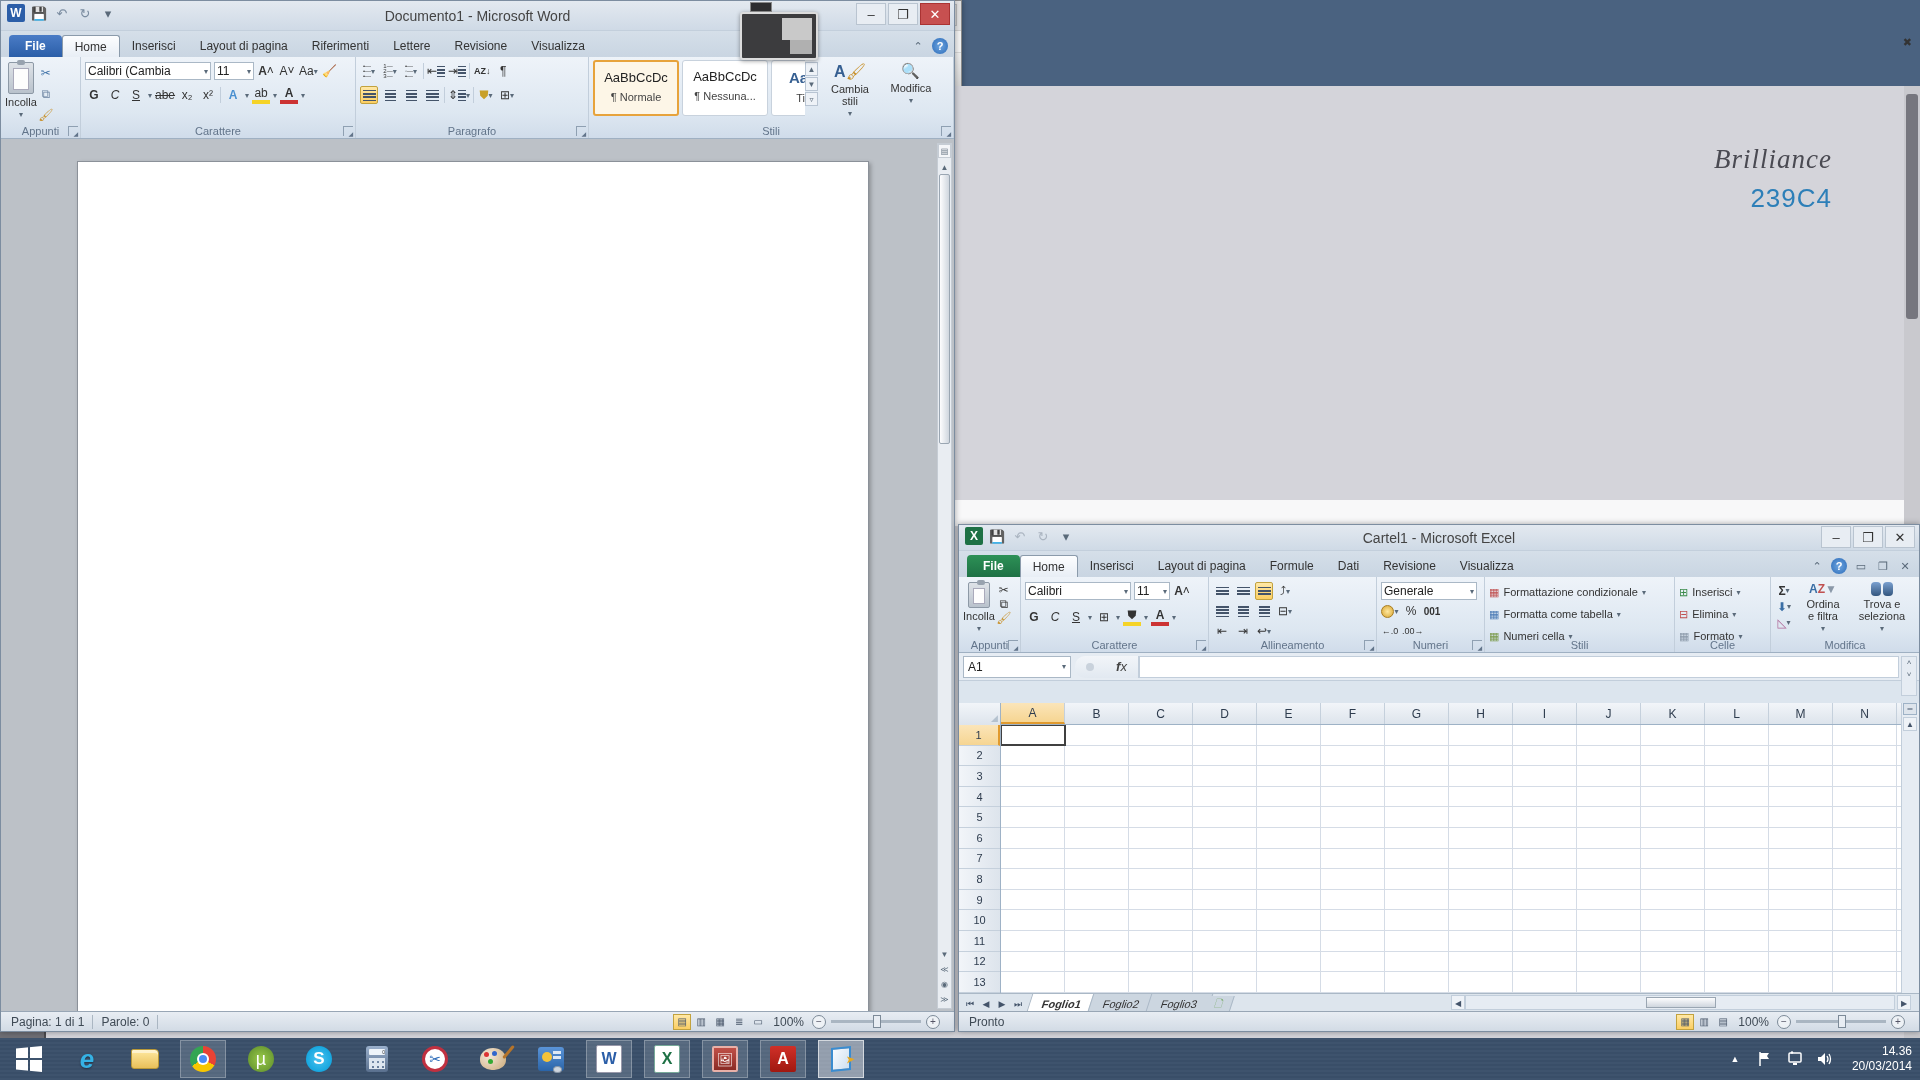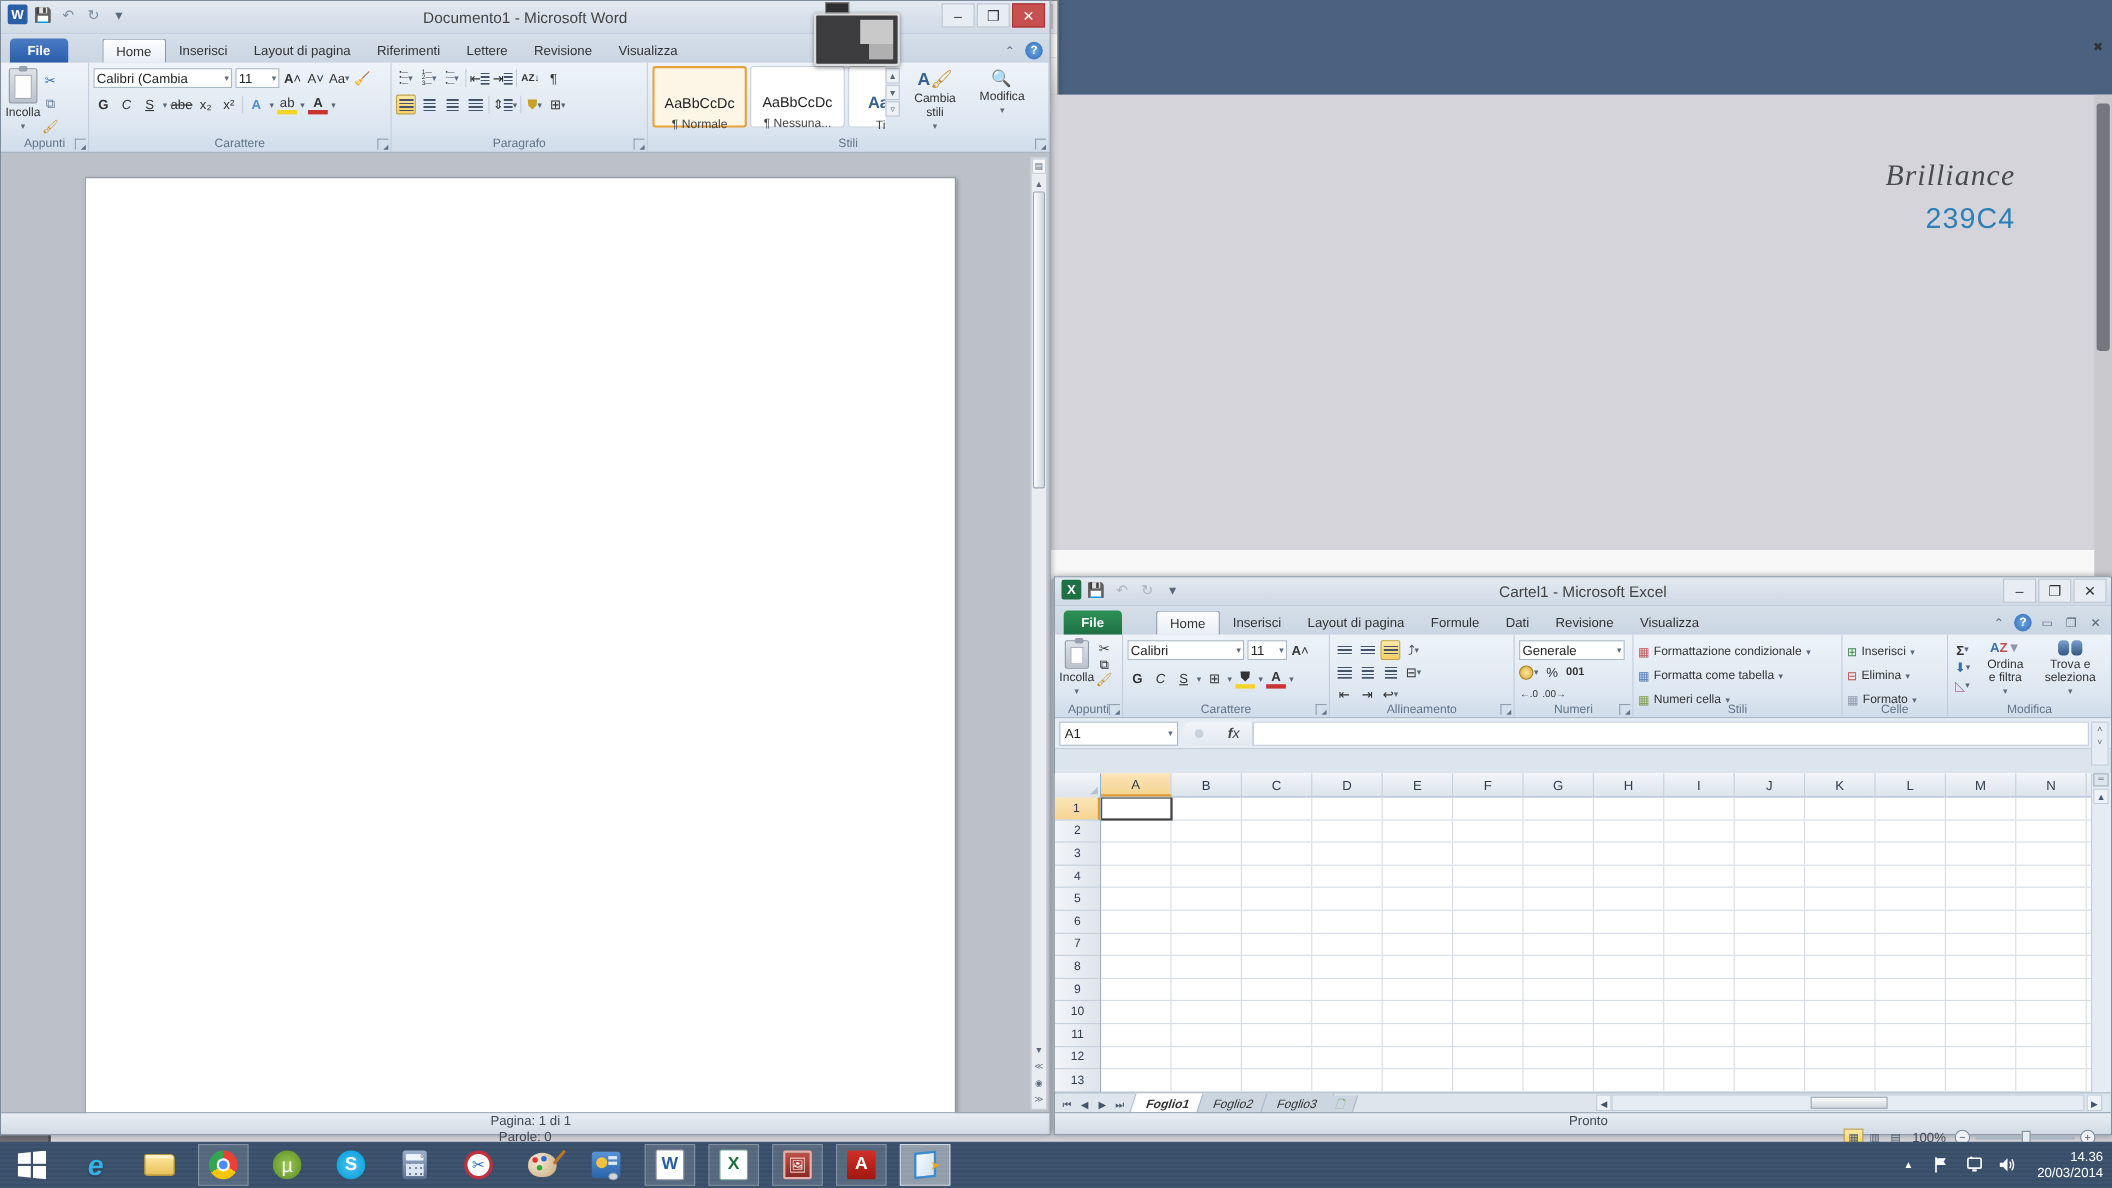--- a/index.html
+++ b/index.html
@@ -13,39 +13,39 @@
   .o-title { position:absolute; left:0; right:0; top:0; bottom:0; display:flex; align-items:center; justify-content:center; font-size:14px; color:#444; }
   .qat { position:absolute; left:6px; top:3px; display:flex; align-items:center; gap:5px; }
   .qat .qi { width:18px; height:18px; display:flex; align-items:center; justify-content:center; font-size:13px; }
   .winbtns { position:absolute; right:4px; top:2px; display:flex; gap:2px; }
   .wbtn { width:30px; height:22px; display:flex; align-items:center; justify-content:center; font-size:13px; color:#333; background:#e8edf3; border:1px solid #b9c4d0; }
   .wbtn.close-red { background:#c75050; color:#fff; border-color:#a33; }
   .tabrow { position:relative; width:100%; background:linear-gradient(#d5dfe9,#c9d5e2); display:flex; align-items:flex-end; }
   .file-tab { height:22px; padding:0 16px; margin-left:8px; display:flex; align-items:center; color:#fff; font-weight:bold; font-size:12px; border-radius:4px 4px 0 0; }
   .file-word { background:linear-gradient(#4a7cc6,#2b5ea8); }
   .file-excel { background:linear-gradient(#2d9156,#1e7145); }
-  .r-tabs { display:flex; height:22px;padding-left:31px; }
+  .r-tabs { display:flex; height:22px; }
   .r-tabs .rtab { padding:0 12px; display:flex; align-items:center; font-size:12px; color:#333; }
   .r-tabs .rtab.active { background:linear-gradient(#fdfeff,#e8eef5); border:1px solid #8b9bab; border-bottom:none; border-radius:3px 3px 0 0; }
   .tabrow-right { position:absolute; right:6px; bottom:3px; display:flex; gap:6px; align-items:center; }
   .mini-ic { width:16px; height:16px; display:flex; align-items:center; justify-content:center; font-size:11px; color:#5a6a7a; }
   .help-ic { width:16px; height:16px; border-radius:50%; background:radial-gradient(#6fa6e0,#2a6ab8); color:#fff; font-weight:bold; font-size:11px; display:flex; align-items:center; justify-content:center; }
   .ribbon { position:relative; width:100%; background:linear-gradient(#eef3f9,#dde7f1 70%,#d0dcea); border-bottom:1px solid #9fb0c2; display:flex; }
   .rgroup { position:relative; height:100%; border-right:1px solid #c2cedb; padding:3px 4px 16px 4px; }
   .rgroup-label { position:absolute; left:0; right:0; bottom:1px; text-align:center; font-size:11px; color:#62748a; }
   .dlg { position:absolute; right:2px; bottom:2px; width:10px; height:10px; border-left:1px solid #8fa0b2; border-top:1px solid #8fa0b2; }
   .dlg::after { content:"◢"; position:absolute; right:0; bottom:-1px; font-size:6px; color:#62748a; }
   .bigbtn { display:flex; flex-direction:column; align-items:center; justify-content:flex-start; font-size:11px; color:#333; gap:2px; padding-top:2px; }
   .caret { font-size:8px; color:#5a6a7a; }
   .combo { background:#fff; border:1px solid #aab8c6; height:18px; display:flex; align-items:center; font-size:12px; color:#222; padding:0 2px; justify-content:space-between; }
   .sbtn { height:18px; min-width:18px; display:flex; align-items:center; justify-content:center; font-size:12px; color:#333; }
   .sbtn.hl { background:linear-gradient(#ffe8a6,#fbce63); border:1px solid #c2a23e; border-radius:2px; }
   .icrow { display:flex; align-items:center; gap:3px; margin-top:2px; }
   .bars { width:13px; height:11px; background:repeating-linear-gradient(to bottom,#44546a 0 1.5px,transparent 1.5px 3.2px); }
-  .statusbar { position:absolute; left:0; right:0; bottom:0; height:20px; background:linear-gradient(#e8edf3,#d2dbe5); border-top:1px solid #98a6b5; display:flex; align-items:center; font-size:12px; color:#3f4a55;flex-direction:column; }
+  .statusbar { position:absolute; left:0; right:0; bottom:0; height:20px; background:linear-gradient(#e8edf3,#d2dbe5); border-top:1px solid #98a6b5; display:flex; align-items:center; font-size:12px; color:#3f4a55; }
   .st-sep { width:1px; height:14px; background:#aab6c2; margin:0 8px; }
   .zoomslider { display:flex; align-items:center; gap:5px; }
   .zs-circ { width:14px; height:14px; border:1px solid #7c8a98; border-radius:50%; display:flex; align-items:center; justify-content:center; font-size:10px; color:#556; background:#eef2f6; }
   .zs-track { position:relative; width:90px; height:3px; background:#aab6c2; }
   .zs-thumb { position:absolute; top:-5px; left:42px; width:8px; height:13px; background:#e8edf3; border:1px solid #7c8a98; }
   .view-ics { display:flex; gap:1px; margin-right:6px; }
   .vic { width:18px; height:16px; border:1px solid transparent; display:flex; align-items:center; justify-content:center; font-size:10px; color:#49576a; }
   .vic.hl { background:linear-gradient(#ffe8a6,#fbce63); border-color:#c2a23e; }
 
   
@@ -56,21 +56,21 @@
   .clipboard-ic { width:26px; height:32px; position:relative; background:linear-gradient(#dfe3e8,#b9c2cc); border:1px solid #8d99a6; border-radius:2px; }
   .clipboard-ic::before { content:""; position:absolute; left:4px; top:5px; right:4px; bottom:3px; background:#fdfdfd; border:1px solid #aab; }
   .clipboard-ic::after { content:""; position:absolute; left:8px; top:-3px; width:8px; height:5px; background:#98a2ae; border-radius:2px; }
   .small-col { display:flex; flex-direction:column; gap:3px; padding-top:4px; }
   .word-doc { position:absolute; left:0; top:138px; width:100%; height:874px; background:#bcc1c7; overflow:hidden; }
   .word-page { position:absolute; left:76px; top:22px; width:792px; height:860px; background:#fff; border:1px solid #8b9199; box-shadow:2px 2px 4px rgba(0,0,0,.25); }
   .vscroll { position:absolute; right:2px; top:4px; width:15px; bottom:4px; background:#e9edf2; border:1px solid #c5ccd4; display:flex; flex-direction:column; align-items:center; }
   .vs-btn { width:13px; height:14px; font-size:8px; color:#5a6a7a; display:flex; align-items:center; justify-content:center; }
   .vs-thumb { width:11px; height:270px; background:linear-gradient(90deg,#fdfdfe,#cfd6de); border:1px solid #9aa6b2; border-radius:2px; }
   .vs-bottom { position:absolute; bottom:2px; display:flex; flex-direction:column; align-items:center; gap:1px; }
-  .style-item { width:86px; height:56px; border:1px solid #c8d2dd; border-radius:3px; background:#fff; margin-right:3px; padding-top:24px; text-align:center; flex:0 0 auto; }
+  .style-item { width:86px; height:56px; border:1px solid #c8d2dd; border-radius:3px; background:#fff; margin-right:3px; padding-top:8px; text-align:center; flex:0 0 auto; }
   .style-item.active { border:2px solid #e7a33b; background:#fdf6e7; }
   .style-preview { font-size:13px; color:#222; }
   .style-item:nth-child(3) .style-preview { color:#365f91; font-weight:bold; font-size:15px; }
   .style-name { font-size:11px; color:#444; margin-top:6px; }
 
   
   .adobe-win { left:958px; top:0; width:962px; height:530px; z-index:2; background:#e6e6e6; border:1px solid #8a8a8a; box-shadow:0 0 6px rgba(0,0,0,.35); }
   .a-titlebar { position:relative; height:30px; background:#e4e4e4; border-bottom:1px solid #cfcfcf; }
   .a-title { position:absolute; left:0; right:0; top:0; bottom:0; display:flex; align-items:center; justify-content:center; font-size:14px; color:#333; }
   .a-menubar { position:relative; height:22px; background:#f4f4f4; border-bottom:1px solid #d8d8d8; display:flex; align-items:center; padding-left:8px; }

